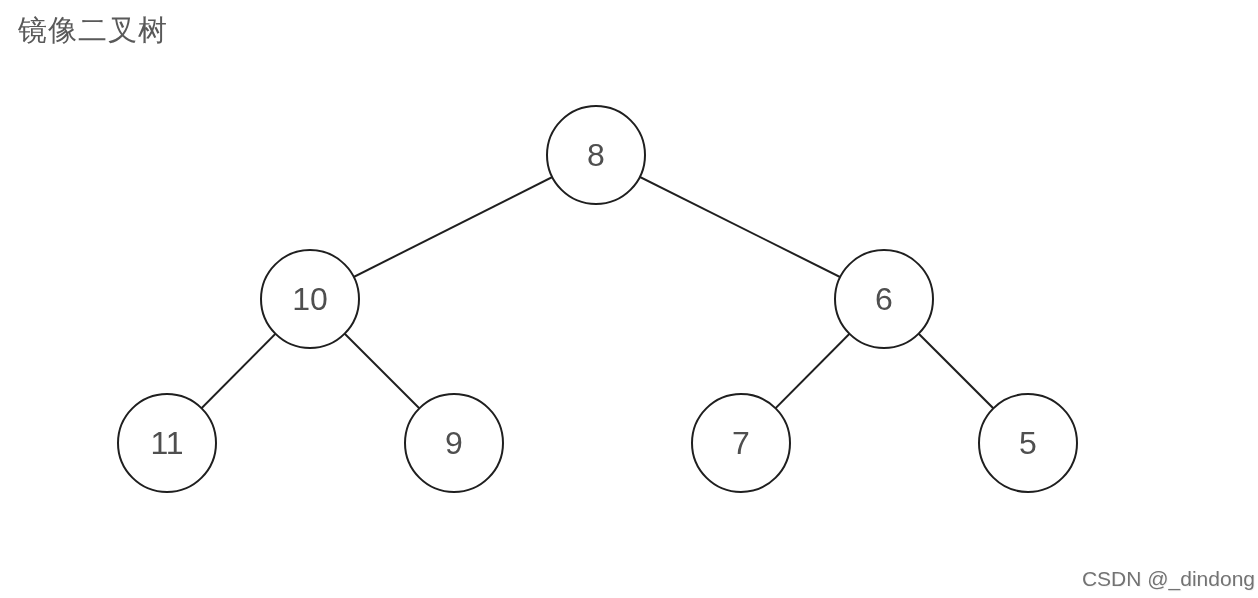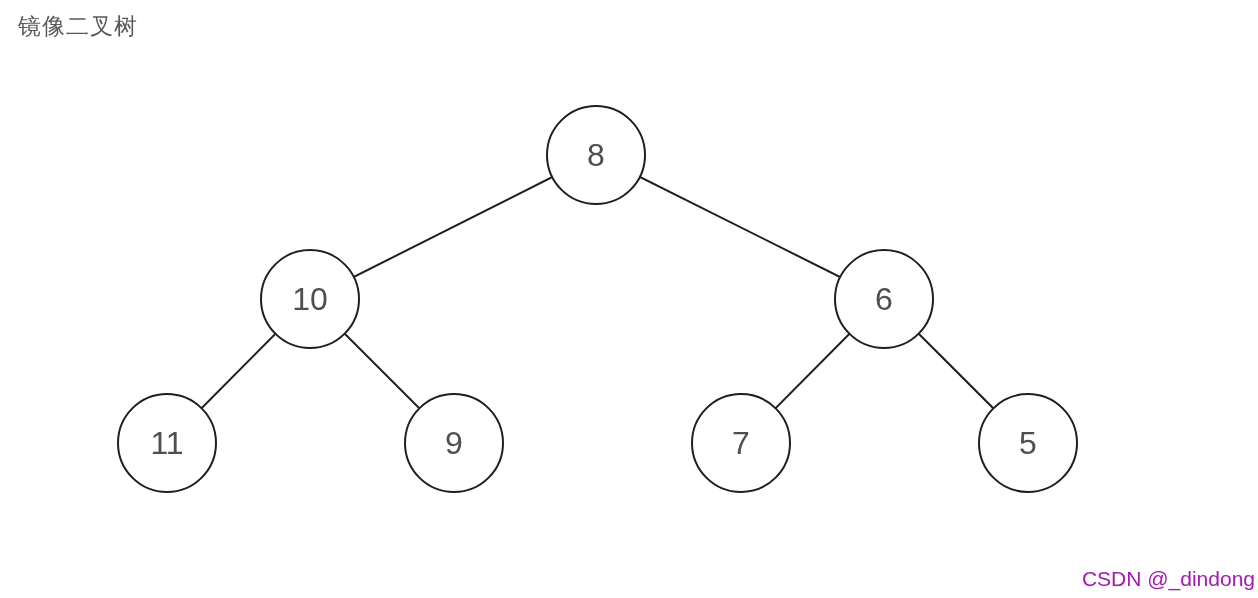--- a/index.html
+++ b/index.html
@@ -12,37 +12,37 @@
     width: 1258px;
     height: 598px;
     background: #ffffff;
     overflow: hidden;
     font-family: "Liberation Sans", sans-serif;
   }
   .page-title {
     position: absolute;
     left: 18px;
     top: 13px;
-    font-size: 23px;
+    font-size: 29px;
     line-height: 1.2;
     color: #595959;
     letter-spacing: 1px;
     user-select: none;
   }
   .tree-svg {
     position: absolute;
     left: 0;
     top: 0;
   }
   .watermark {
     position: absolute;
     right: 3px;
     bottom: 7px;
     font-size: 21px;
-    color: #a21caf;
+    color: #737373;
     text-shadow: 1px 1px 0 #f5f5f5;
     user-select: none;
   }
   .node-label {
     font-family: "Liberation Sans", sans-serif;
     font-size: 32px;
     fill: #4f4f4f;
   }
 </style>
 </head>

